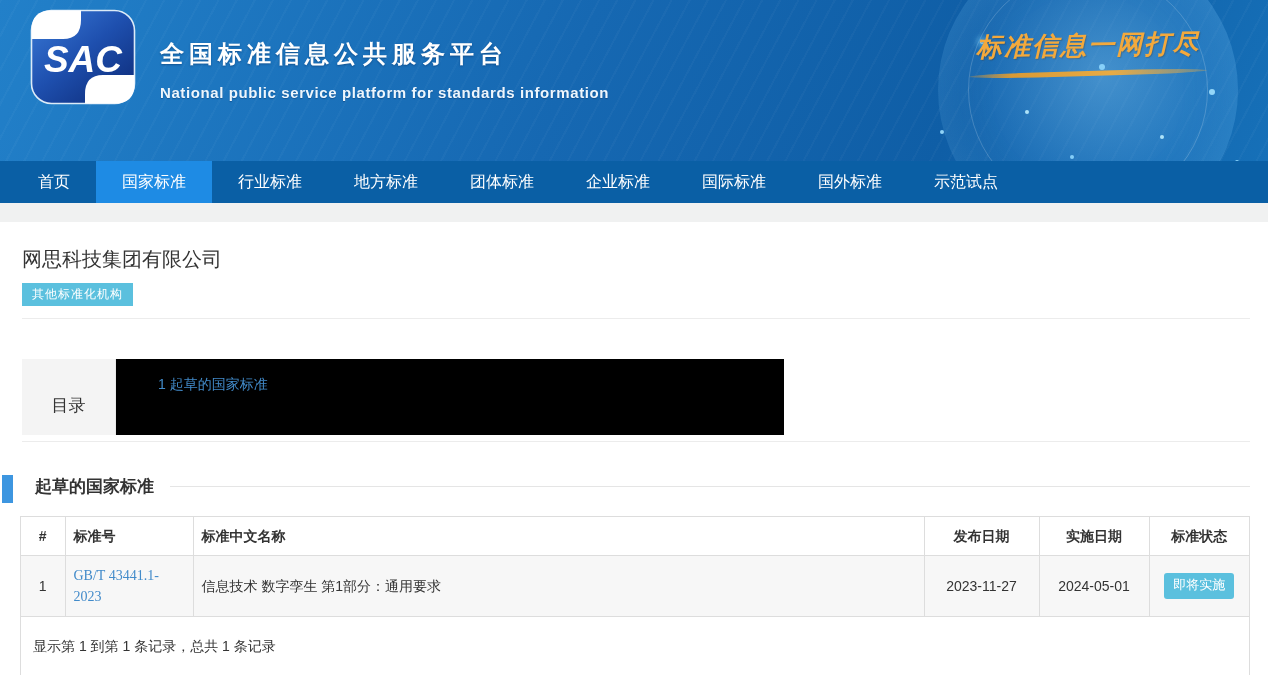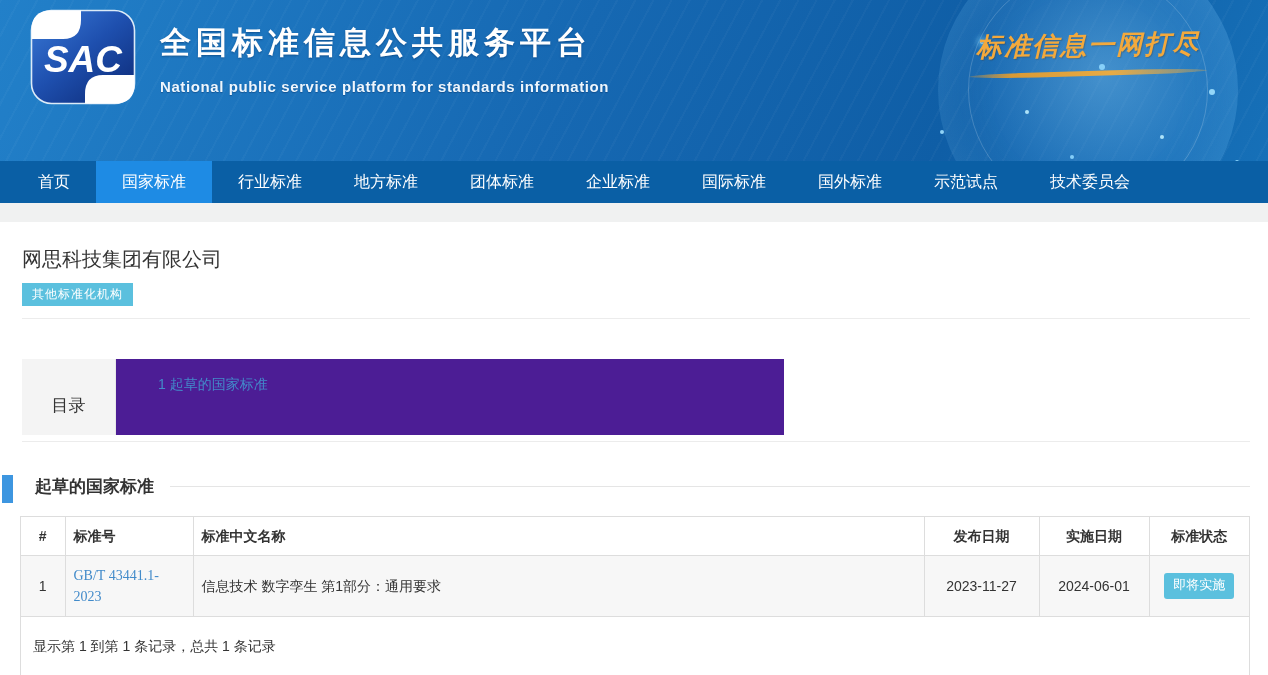--- a/index.html
+++ b/index.html
@@ -18,22 +18,22 @@
   .globe::after { content:""; position:absolute; inset:30px; border-radius:50%;
     border:1px solid rgba(255,255,255,.18); }
   .dots { position:absolute; width:4px; height:4px; border-radius:50%; background:#9fe0ff;
     left:980px; top:40px; box-shadow:0 0 6px 2px rgba(120,210,255,.9),
       45px 70px 0 0 #bdefff, 120px 25px 0 1px #8fd8ff, 180px 95px 0 0 #bdefff,
       230px 50px 0 1px #9fe0ff, 90px 115px 0 0 #8fd8ff, 150px 140px 0 1px #bdefff,
       -40px 90px 0 0 #9fe0ff, 255px 120px 0 0 #8fd8ff; opacity:.9; }
 
   .logo-wrap { position:absolute; left:30px; top:9px; }
   .brand-block { position:absolute; left:160px; top:22px; color:#fff; }
-  .brand-title { font-size:31px; font-weight:bold; letter-spacing:5px;
-    text-shadow:0 1px 2px rgba(0,40,90,.45); white-space:nowrap; }
+  .brand-title { font-size:24px; font-weight:bold; letter-spacing:5px;
+    text-shadow:0 1px 2px rgba(0,40,90,.45); white-space:nowrap;margin-top:16px; }
   .brand-sub { margin-top:14px; font-size:15px; font-weight:bold; letter-spacing:.6px;
     color:#eef6fd; text-shadow:0 1px 1px rgba(0,40,90,.4); white-space:nowrap; }
 
   .slogan-block { position:absolute; right:50px; top:28px; width:260px; text-align:center; }
   .slogan-text { font-size:26px; font-weight:bold; font-style:italic; letter-spacing:2px;
     color:#f3a93c; text-shadow:1px 1px 1px rgba(80,40,0,.25); white-space:nowrap;
     transform:rotate(-1deg); }
   .slogan-swoosh { margin:8px auto 0; width:238px; height:5px; border-radius:50% / 70%;
     background:linear-gradient(90deg, rgba(216,154,53,.25), #d99a35 18%, #e8ab44 60%, rgba(232,171,68,.3));
     transform:rotate(-1.6deg); }
@@ -50,21 +50,21 @@
   
   .content { padding:0 18px 0 22px; }
   .org-name { margin-top:24px; font-size:20px; color:#333; }
   .org-badge { display:inline-block; margin-top:10px; background:#5bc0de; color:#fff;
     font-size:12px; padding:3px 10px; border-radius:0; letter-spacing:1px; }
   .divider { border:none; border-top:1px solid #ececec; margin-top:12px; }
 
   .toc-box { margin-top:40px; display:flex; width:762px; min-height:76px; }
   .toc-label-cell { width:93px; background:#f4f4f4; display:flex; align-items:center;
     justify-content:center; padding-top:16px; font-size:17px; color:#333; }
-  .toc-content-cell { flex:1; background:#4c1d95; border-left:1px solid #e8e8e8;
+  .toc-content-cell { flex:1; background:#000000; border-left:1px solid #e8e8e8;
     padding:16px 0 0 42px; }
   .toc-link { color:#428bca; font-size:14px; text-decoration:none; cursor:pointer; }
 
   .divider2 { border:none; border-top:1px solid #ececec; margin-top:6px; }
 
   .section-row { position:relative; margin-top:33px; padding:0 18px 0 35px;
     display:flex; align-items:center; }
   .section-marker { position:absolute; left:2px; top:0; width:11px; height:28px; background:#3d96e0; }
   .section-title { font-size:17px; font-weight:bold; color:#333; white-space:nowrap; }
   .section-line { flex:1; border-top:1px solid #e5e5e5; margin-left:16px; }
@@ -122,21 +122,20 @@
   <ul class="nav-list">
     <li class="nav-item">首页</li>
     <li class="nav-item active">国家标准</li>
     <li class="nav-item">行业标准</li>
     <li class="nav-item">地方标准</li>
     <li class="nav-item">团体标准</li>
     <li class="nav-item">企业标准</li>
     <li class="nav-item">国际标准</li>
     <li class="nav-item">国外标准</li>
     <li class="nav-item">示范试点</li>
-    <li class="nav-item">技术委员会</li>
   </ul>
 </div>
 
 <div class="gray-band"></div>
 
 <div class="content">
   <div class="org-name">网思科技集团有限公司</div>
   <span class="org-badge">其他标准化机构</span>
   <hr class="divider">
 
@@ -177,21 +176,21 @@
       </tr>
     </thead>
     <tbody>
       <tr>
         <td class="c">1</td>
         <td>
           <a class="std-link">GB/T 43441.1-2023</a>
         </td>
         <td>信息技术 数字孪生 第1部分：通用要求</td>
         <td class="c">2023-11-27</td>
-        <td class="c">2024-06-01</td>
+        <td class="c">2024-05-01</td>
         <td class="c">
           <span class="status-badge">即将实施</span>
         </td>
       </tr>
     </tbody>
   </table>
   <div class="table-footer">显示第 1 到第 1 条记录，总共 1 条记录</div>
 </div>
 
 </body></html>

